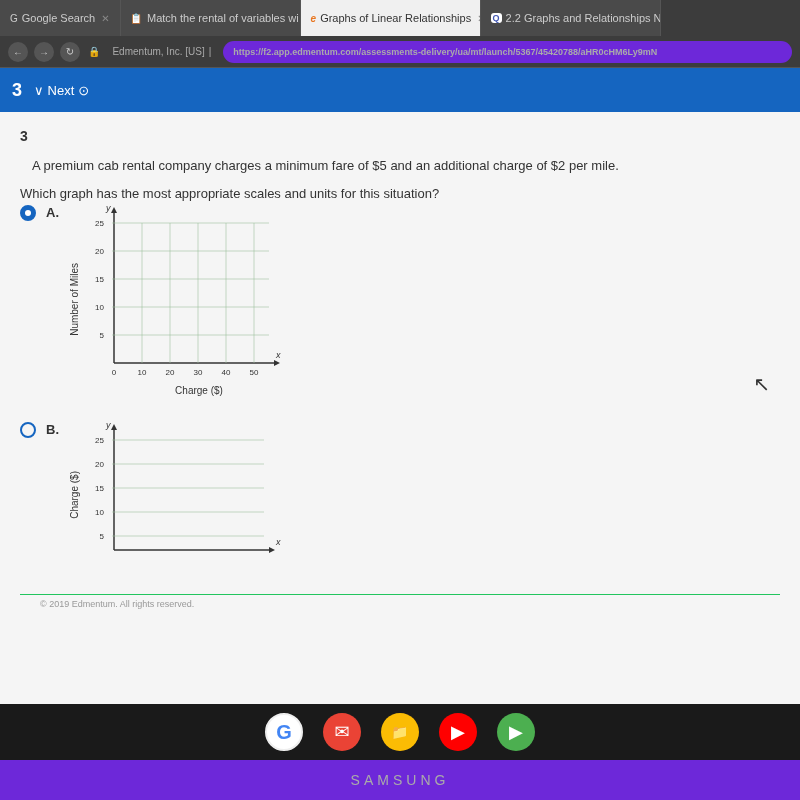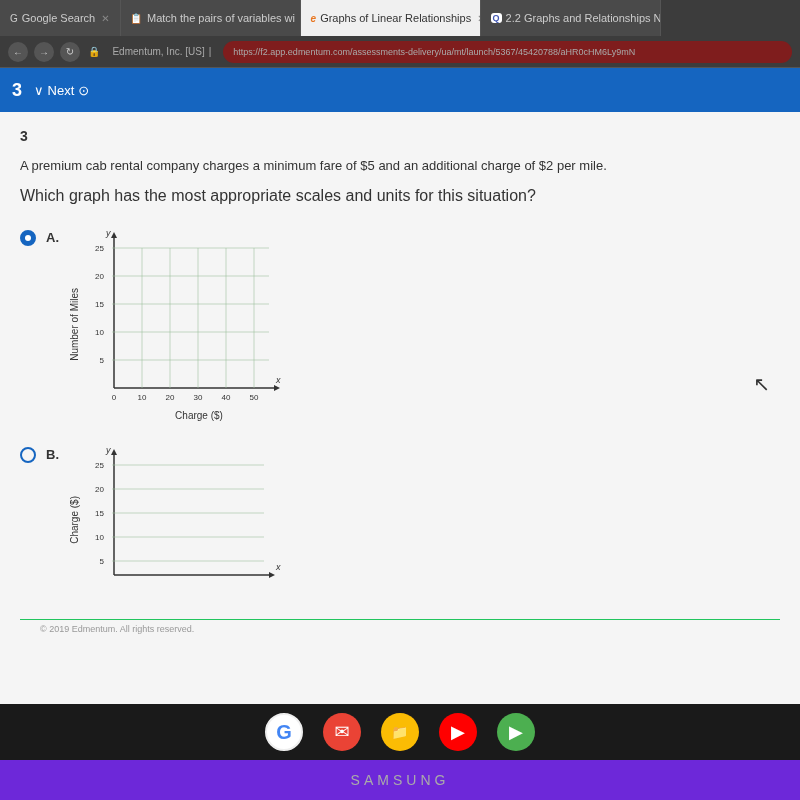--- a/index.html
+++ b/index.html
@@ -81,27 +81,28 @@
       display: flex;
       align-items: center;
       justify-content: center;
       color: #ccc;
       font-size: 10px;
       cursor: pointer;
     }
 
     .address-input {
       flex: 1;
-      background: #7f1d1d;
+      background: #6d28d9;
       border: none;
       border-radius: 12px;
       color: #ccc;
       font-size: 10px;
       padding: 3px 10px;
       height: 22px;
+      font-weight: bold;
     }
 
     
     .page-nav {
       display: flex;
       align-items: center;
       background: #1565c0;
       height: 44px;
       padding: 0 12px;
       flex-shrink: 0;
@@ -144,26 +145,26 @@
       font-weight: bold;
       color: #333;
       margin-bottom: 12px;
     }
 
     .question-text {
       font-size: 13px;
       color: #333;
       margin-bottom: 8px;
       line-height: 1.5;
+      margin-left: 12px;
     }
 
     .question-sub {
-      font-size: 16px;
-      color: #333;
-      margin-bottom: 20px;
+      font-size: 13px;
+      color: #333;
       line-height: 1.5;
     }
 
     
     .answer-option {
       display: flex;
       align-items: flex-start;
       margin-bottom: 24px;
     }
 
@@ -304,21 +305,21 @@
 <div class="browser-wrapper">
 
   <div class="tab-bar">
     <div class="tab">
       <span class="tab-icon">G</span>
       <span>Google Search</span>
       <span class="close-btn">✕</span>
     </div>
     <div class="tab">
       <span class="tab-icon">📋</span>
-      <span>Match the pairs of variables wi</span>
+      <span>Match the rental of variables wi</span>
 
     </div>
     <div class="tab active">
       <span class="tab-icon" style="color:#e87722; font-style:italic; font-weight:bold;">e</span>
       <span>Graphs of Linear Relationships</span>
       <span class="close-btn">✕</span>
     </div>
     <div class="tab">
       <span class="tab-icon" style="color:#4257b2; background:white; border-radius:3px; padding:0 2px; font-size:9px; font-weight:bold;">Q</span>
       <span>2.2 Graphs and Relationships N</span>

